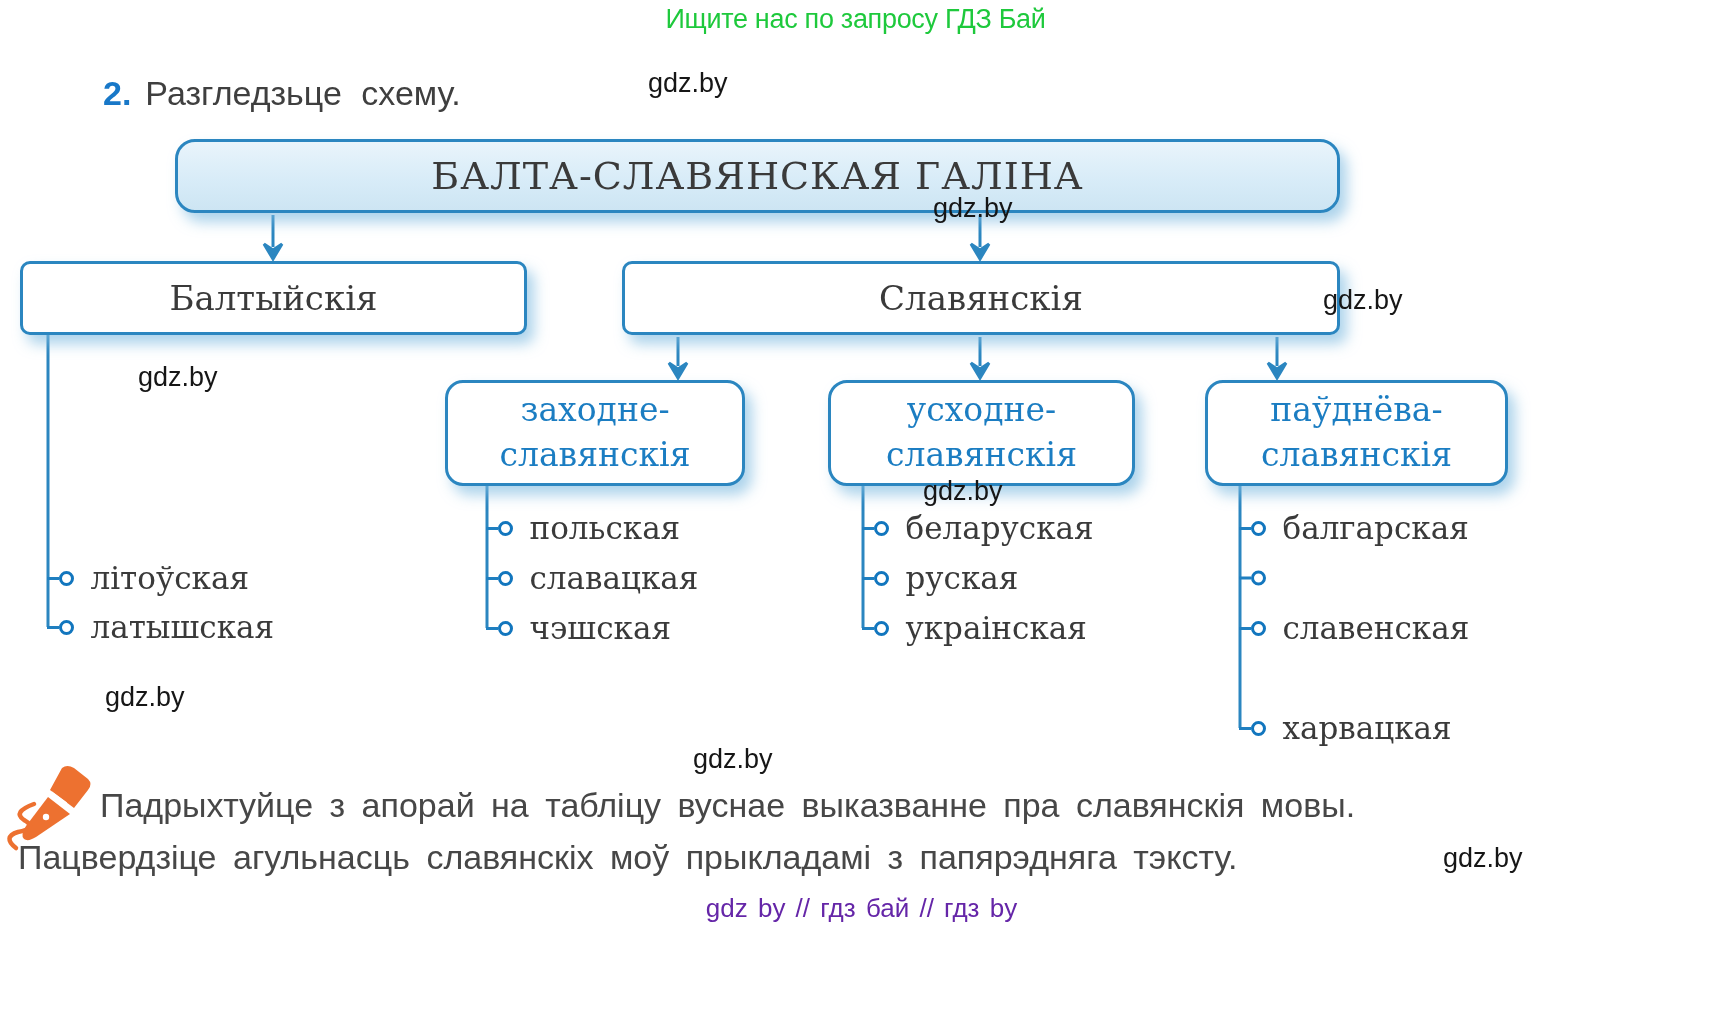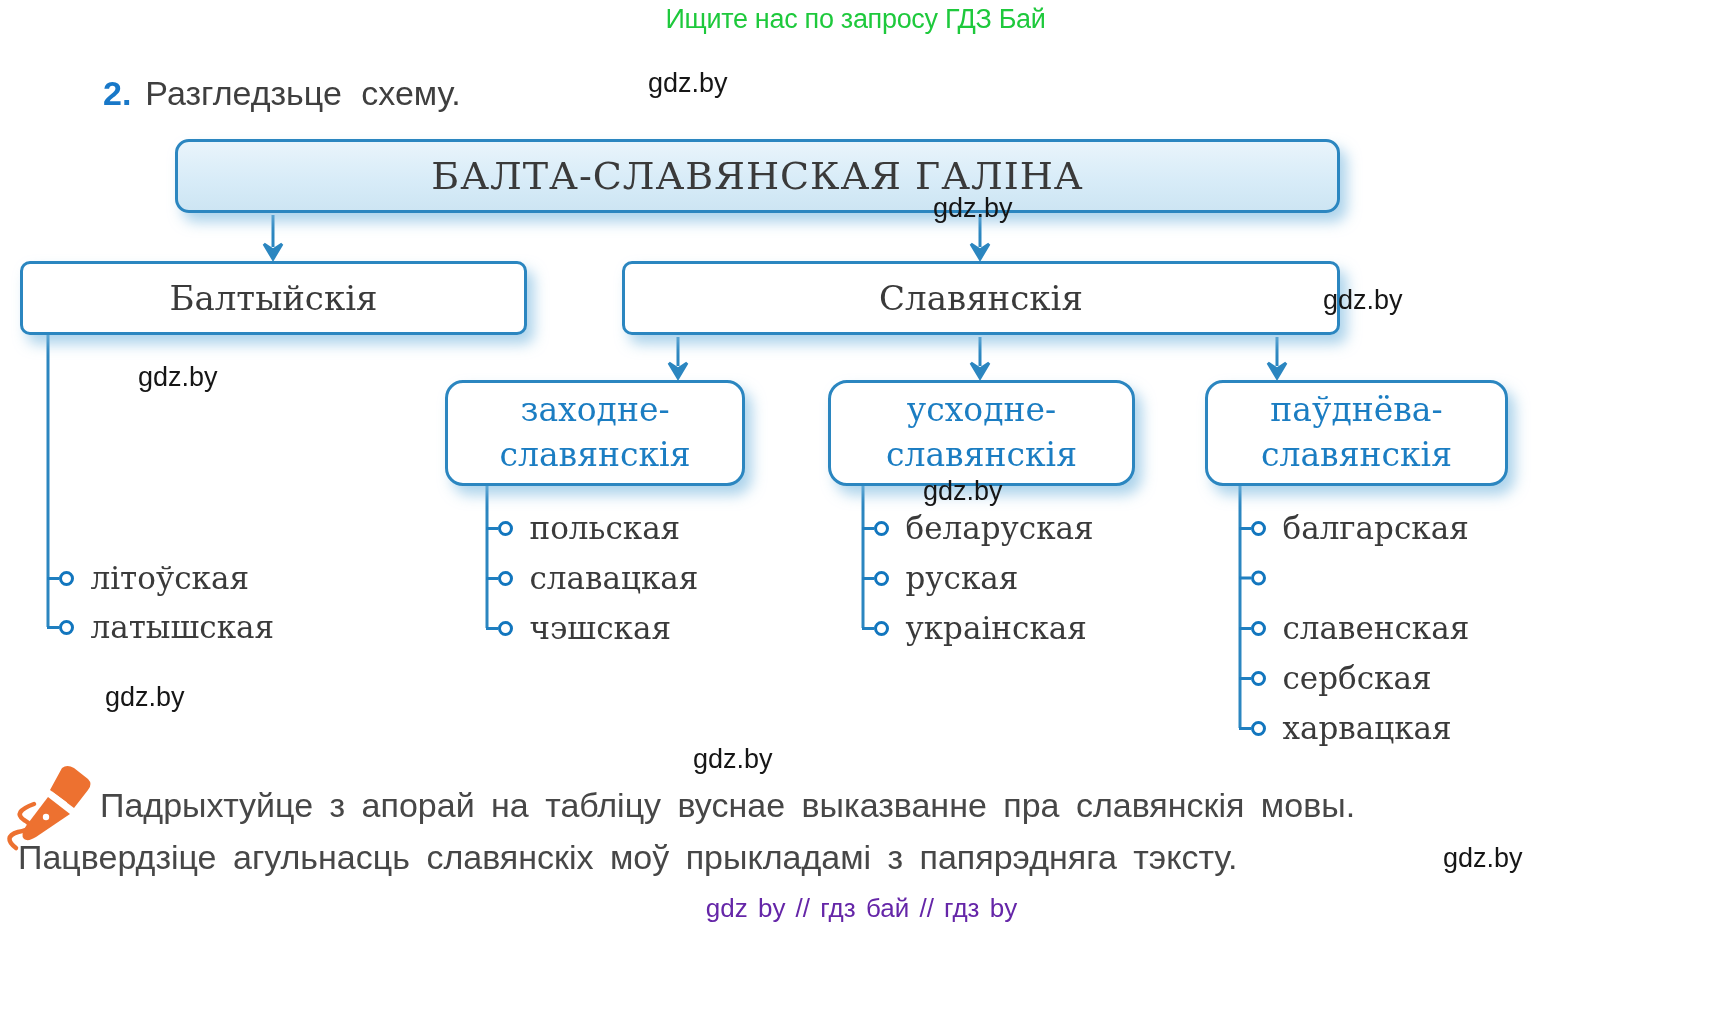--- a/index.html
+++ b/index.html
@@ -18,21 +18,21 @@
   
   .connectors{left:0;top:0;width:1711px;height:1010px;z-index:1;}
   
   .box{
     box-sizing:border-box;border:3px solid #2b86c0;background:#ffffff;z-index:2;
     display:flex;align-items:center;justify-content:center;text-align:center;
     font-family:"DejaVu Serif","Liberation Serif",serif;color:#3a3a3a;
     box-shadow:7px 9px 14px rgba(128,188,224,0.65);
   }
   .box-root{
-    left:175px;top:139px;width:1165px;height:74px;border-radius:14px;
+    left:175px;top:139px;width:1165px;height:74px;border-radius:20px;
     background:linear-gradient(180deg,#e9f4fb 0%,#d8ecf8 55%,#cde5f3 100%);
     font-size:38px;letter-spacing:1px;text-align:center;
   }
   .box-l2{border-radius:10px;font-size:34px;}
   .box-baltic{left:20px;top:261px;width:507px;height:74px;}
   .box-slavic{left:622px;top:261px;width:718px;height:74px;}
   .box-l3{border-radius:18px;font-size:33px;color:#1b7dc2;line-height:1.35;}
   .box-g1{left:445px;top:380px;width:300px;height:106px;}
   .box-g2{left:828px;top:380px;width:307px;height:106px;border-radius:19px;}
   .box-g3{left:1205px;top:380px;width:303px;height:106px;}
@@ -163,25 +163,20 @@
   </div>
   <div class="abs leaf" style="left:1238.5px;top:578px">
     <span class="tick"></span>
     <span class="ring"></span>
   </div>
   <div class="abs leaf" style="left:1238.5px;top:628px">
     <span class="tick"></span>
     <span class="ring"></span>
     <span class="lab">славенская</span>
   </div>
-  <div class="abs leaf" style="left:1238.5px;top:678px">
-    <span class="tick"></span>
-    <span class="ring"></span>
-    <span class="lab">сербская</span>
-  </div>
   <div class="abs leaf" style="left:1238.5px;top:728px">
     <span class="tick"></span>
     <span class="ring"></span>
     <span class="lab">харвацкая</span>
   </div>
 
   <div class="abs wm" style="left:648px;top:68px">gdz.by</div>
   <div class="abs wm" style="left:933px;top:193px">gdz.by</div>
   <div class="abs wm" style="left:1323px;top:285px">gdz.by</div>
   <div class="abs wm" style="left:138px;top:362px">gdz.by</div>

